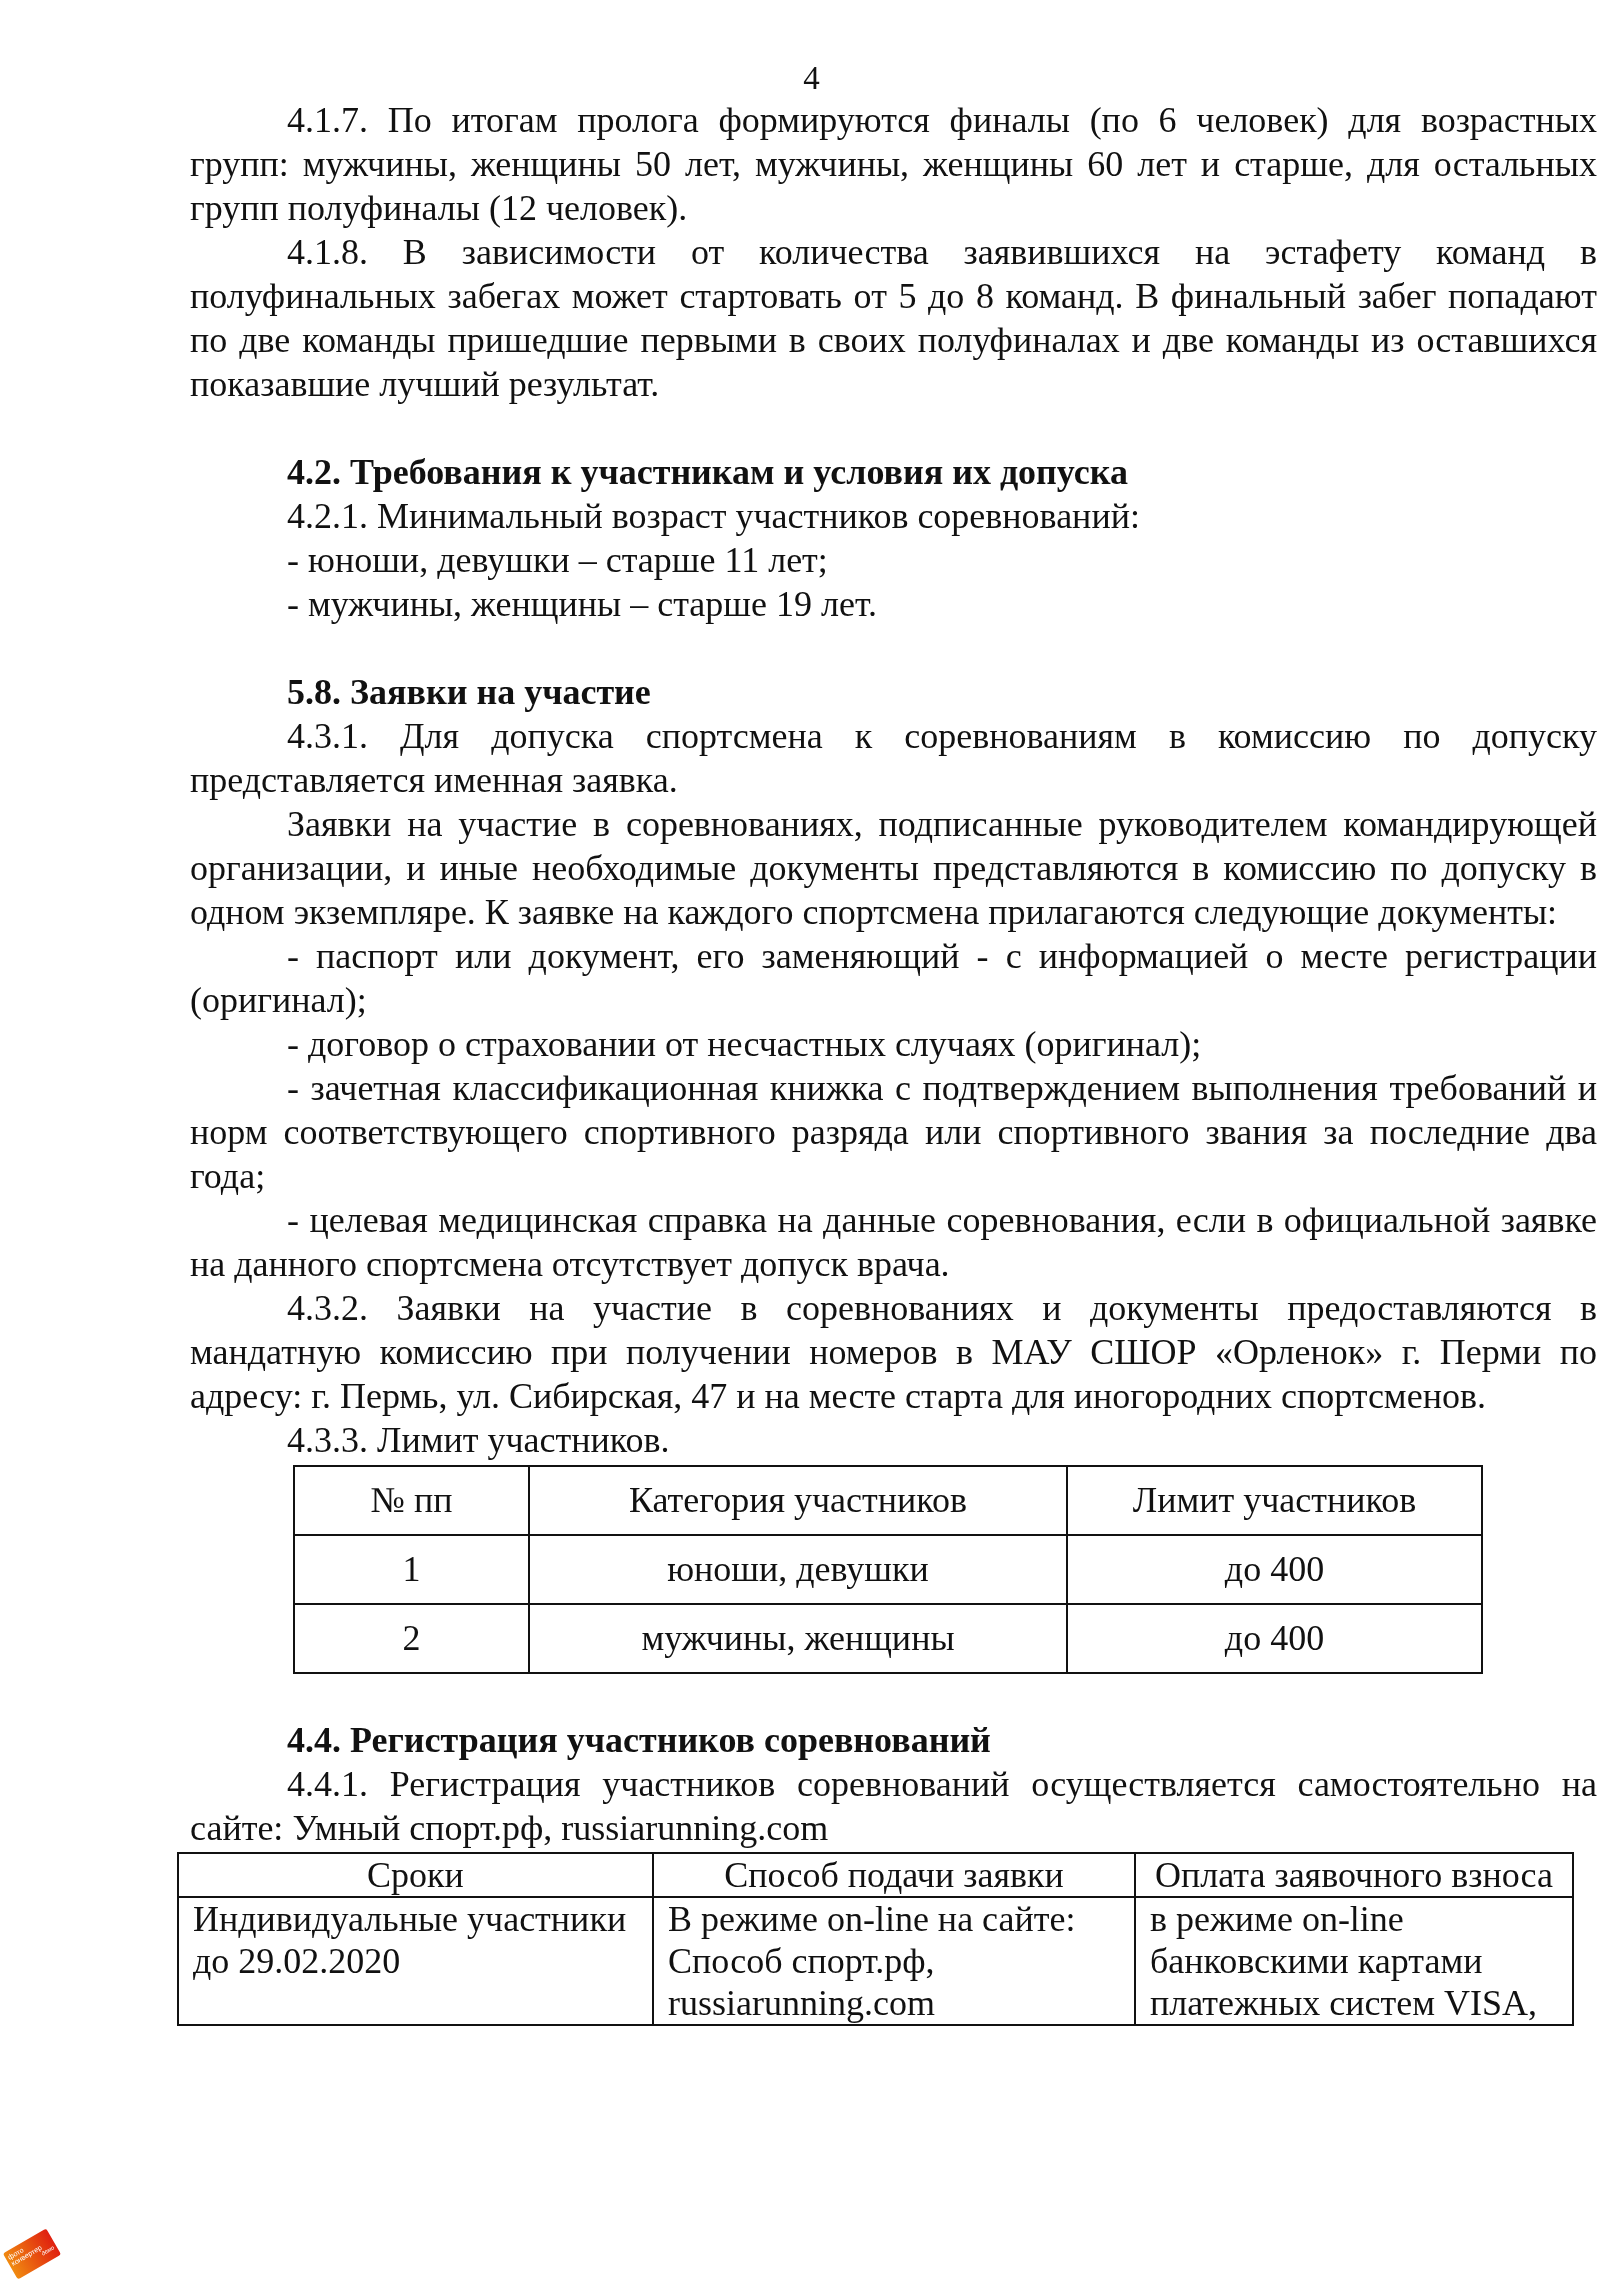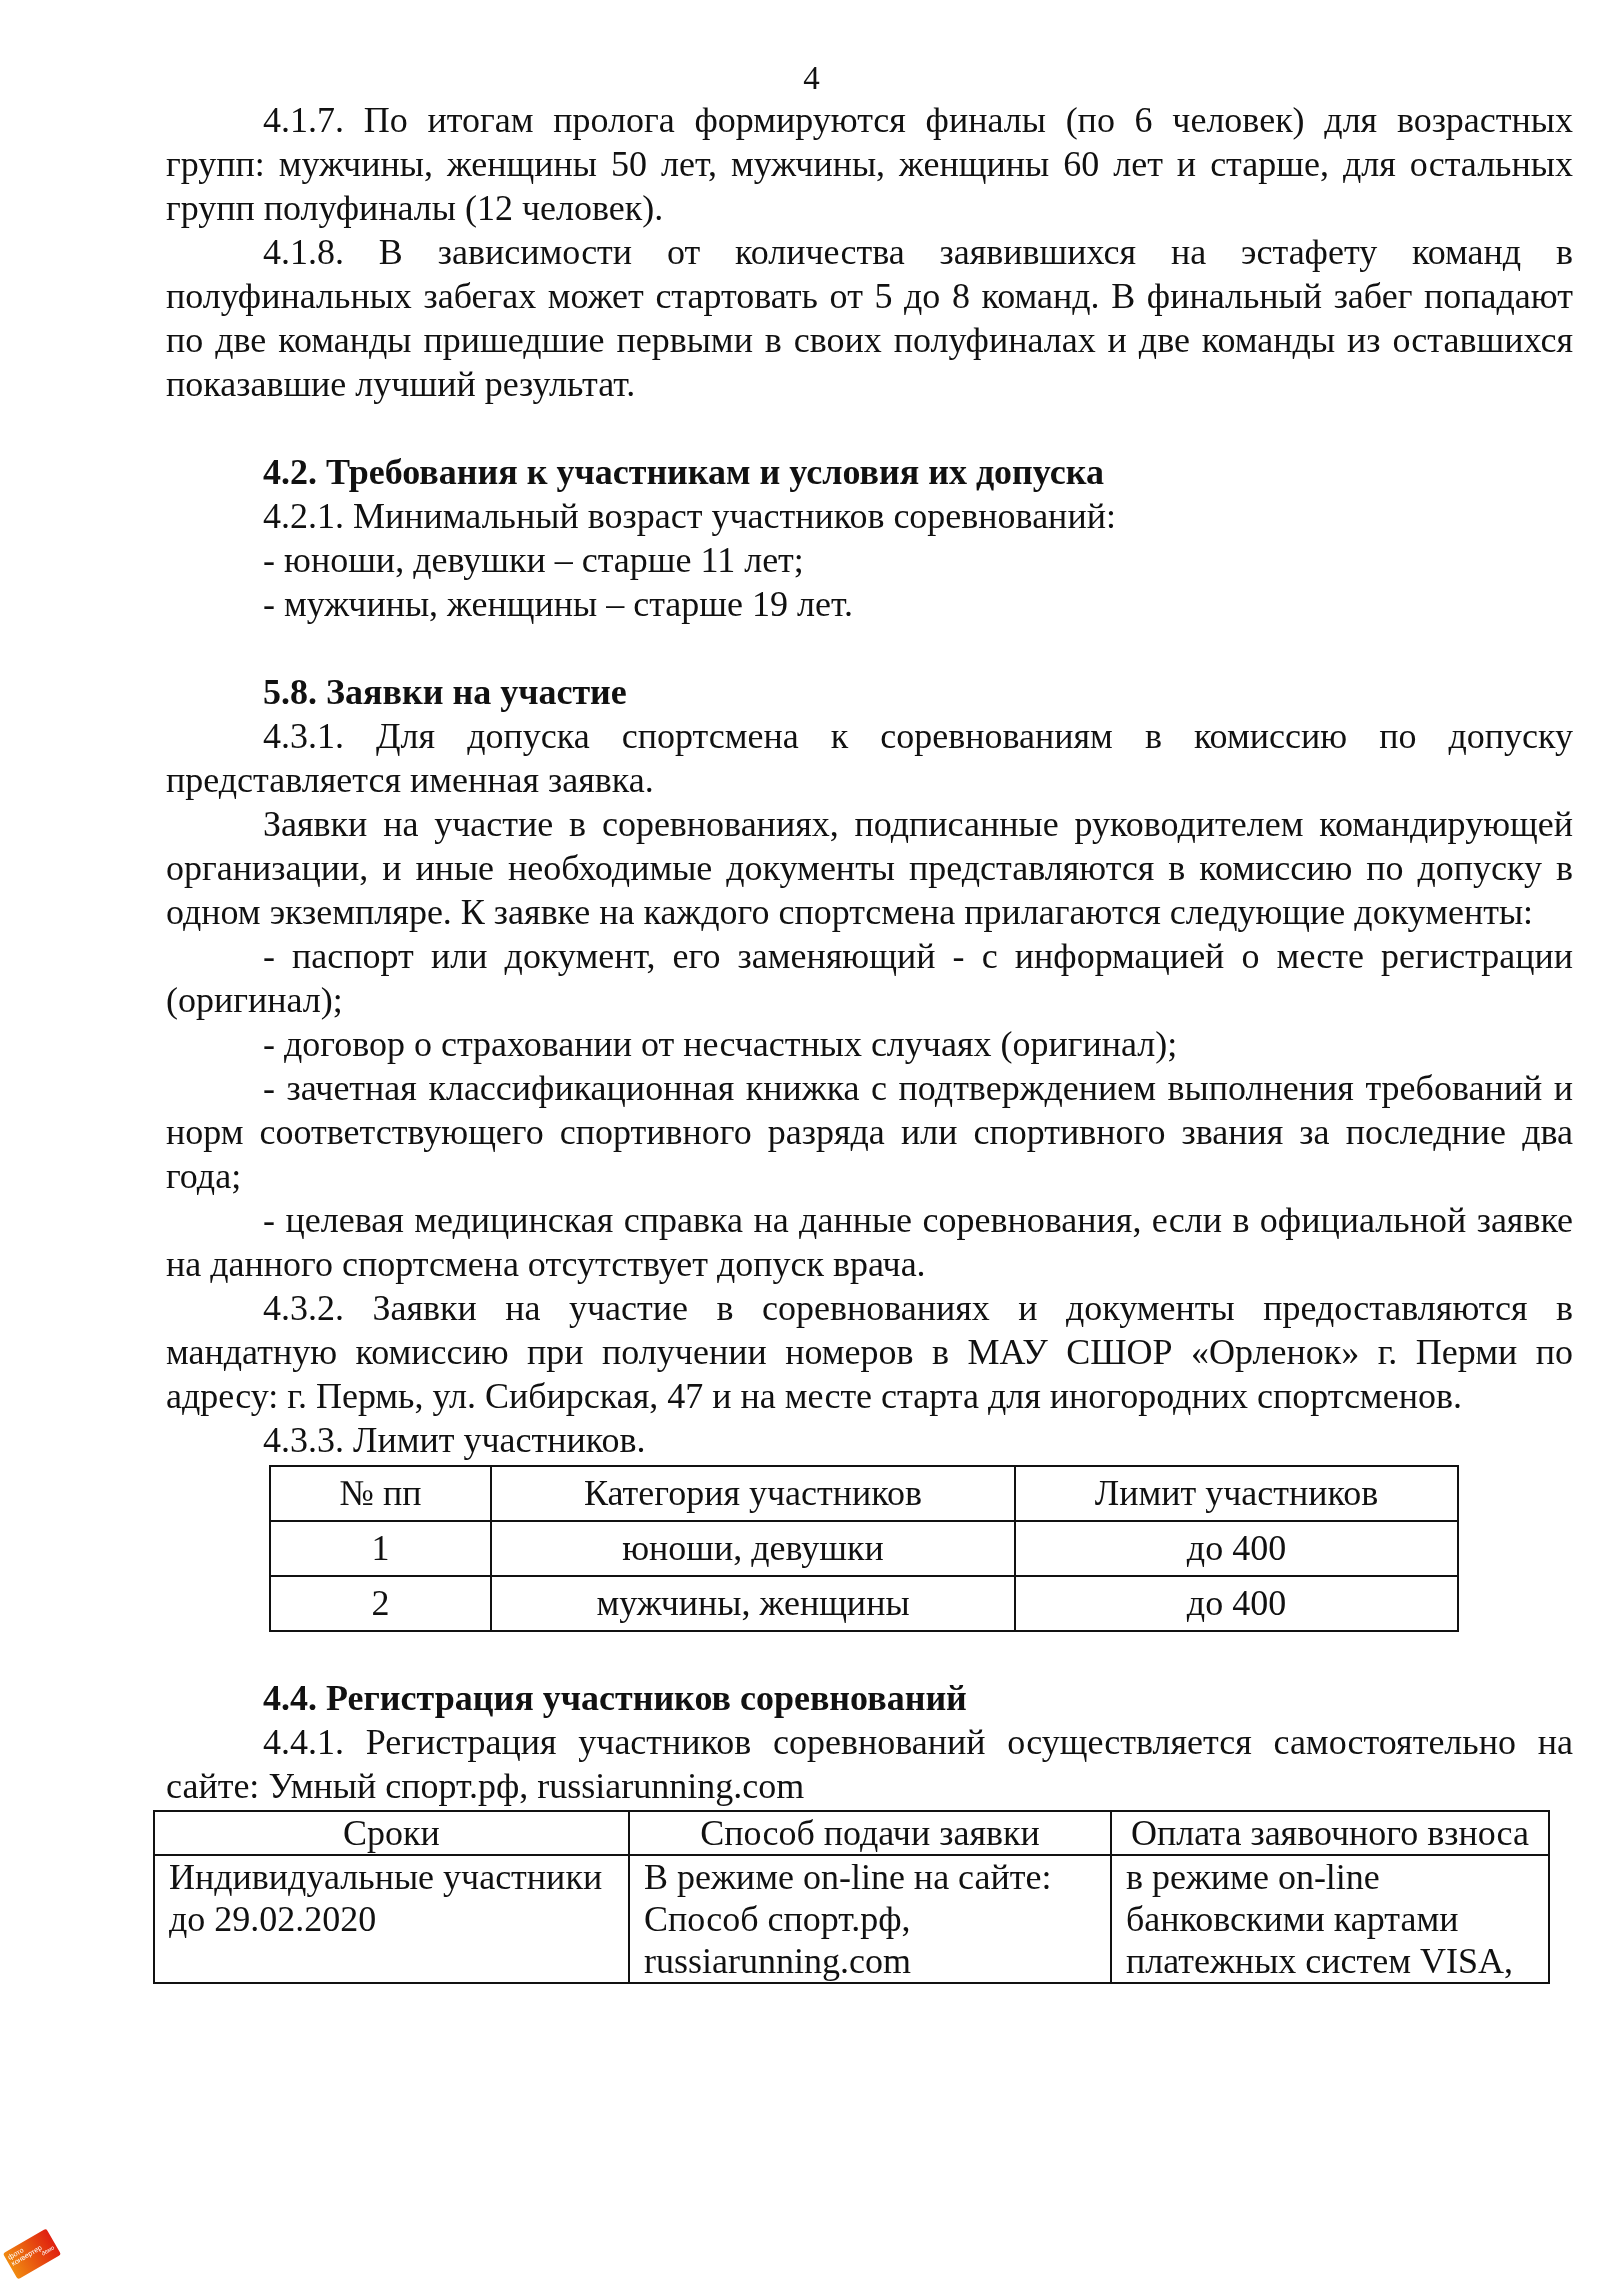--- a/index.html
+++ b/index.html
@@ -1,27 +1,27 @@
 <!DOCTYPE html>
 <html style="font-size:10.5px"><head>
 <meta charset="utf-8">
 <style>
   html, body { margin:0; padding:0; background:#ffffff; }
   body { width:1623px; height:2295px; position:relative; overflow:hidden;
          font-family:"Liberation Serif","DejaVu Serif",serif; color:#111; }
   .page-num { position:absolute; top:60px; left:0; width:1623px; text-align:center; font-size:33px; }
-  .content { position:absolute; left:166px; top:98px; width:1407px; font-size:36px; line-height:44px; }
+  .content { position:absolute; left:190px; top:98px; width:1407px; font-size:36px; line-height:44px; }
   .p { margin:0; text-align:justify; text-align-last:left; }
   .ind { text-indent:97px; }
   .h { font-weight:bold; margin-top:44px; text-indent:97px; }
   .h.first { margin-top:44px; }
   .li { text-indent:97px; }
   table { border-collapse:collapse; }
   .limit-table { margin-left:103px; width:1190px; margin-top:2.6px; }
-  .limit-table td, .limit-table th { border:2px solid #111; font-weight:normal; text-align:center; padding:5px; height:43px; font-size:36px; line-height:39px; }
+  .limit-table td, .limit-table th { border:2px solid #111; font-weight:normal; text-align:center; padding:12px; height:43px; font-size:36px; line-height:39px; }
   .limit-table .c1 { width:209px; }
   .limit-table .c2 { width:512px;border-radius:9px; }
   .reg-table { margin-left:-13px; width:1397px; margin-top:2.6px; }
   .reg-table td, .reg-table th { border:2px solid #111; font-weight:normal; padding:0 14px; font-size:36px; line-height:42px; vertical-align:top; }
   .reg-table th { text-align:center; height:42px; }
   .reg-table .c1 { width:445px; }
   .reg-table .c2 { width:452px; }
   .badge { position:absolute; left:6.5px; top:2239px; width:50px; height:30px; transform:rotate(-30deg);
            background:linear-gradient(90deg,#f08a10,#e02010); color:#fff; font-family:"Liberation Sans",sans-serif;
            font-size:7.2px; line-height:7.2px; padding:2.6px 2.6px; box-sizing:border-box; border-radius:2.6px; }

